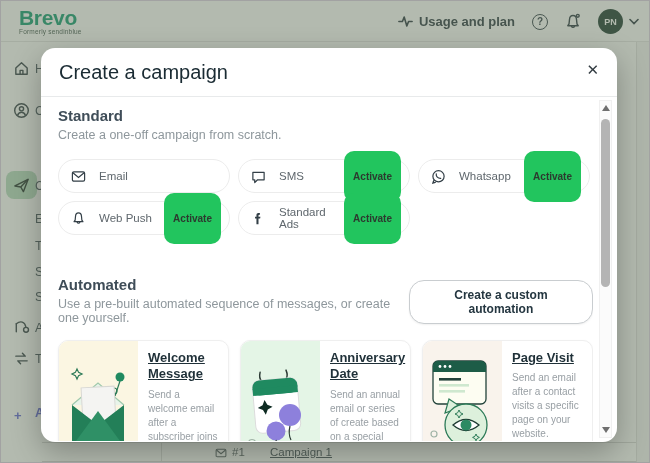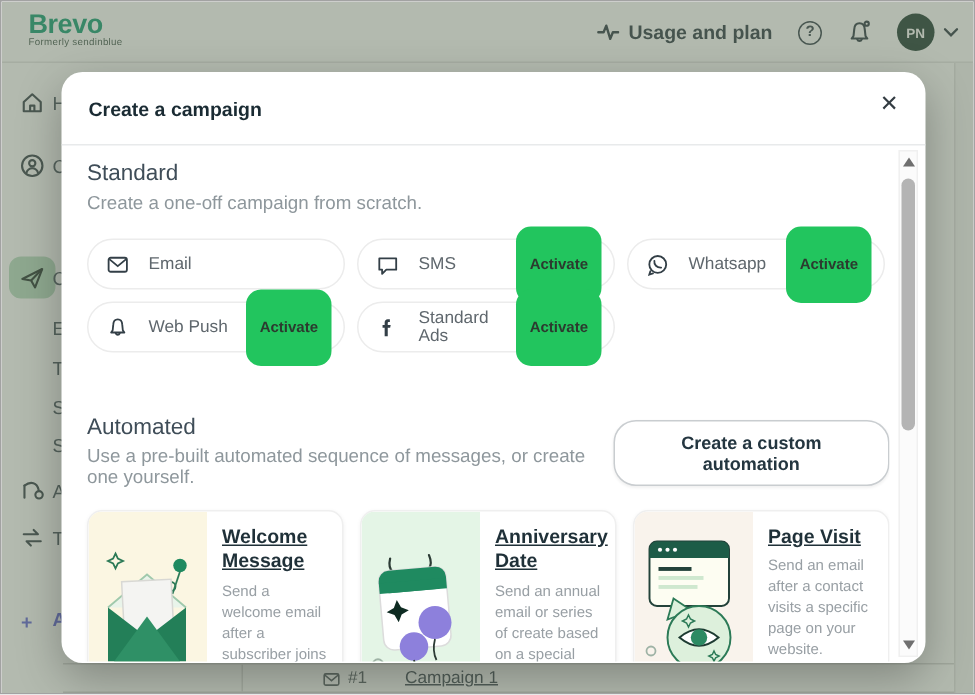--- a/index.html
+++ b/index.html
@@ -10,21 +10,21 @@
     border:1px solid #a2a2a2; overflow:hidden; background:#fff;
   }
 
   
   .app { position:absolute; inset:0; z-index:1; }
   .topbar {
     position:absolute; left:0; top:0; right:0; height:41px;
     background:#fff; border-bottom:1px solid #e4e4e4;
   }
   .logo-block { position:absolute; left:18px; top:5px; }
-  .logo { font-size:18px; font-weight:bold; color:#0b996e; letter-spacing:-0.3px; }
+  .logo { font-size:21px; font-weight:bold; color:#0b996e; letter-spacing:-0.3px; }
   .logo-sub { font-size:6.5px; color:#3e544a; letter-spacing:0.2px; margin-top:-2px; }
   .topbar-right {
     position:absolute; right:10px; top:0; height:41px;
     display:flex; align-items:center; gap:17px;
   }
   .usage { display:flex; align-items:center; gap:6px; font-size:13px; font-weight:bold; color:#24323c; cursor:pointer; }
   .help-circle {
     width:16px; height:16px; border:1.5px solid #2c3a44; border-radius:50%;
     display:flex; align-items:center; justify-content:center;
     font-size:10px; font-weight:bold; color:#2c3a44; cursor:pointer;
@@ -66,28 +66,28 @@
   
   .modal {
     position:absolute; z-index:3; left:40px; top:47px; width:576px; height:394px;
     background:#fff; border-radius:14px; overflow:hidden;
     box-shadow:0 10px 30px rgba(0,0,0,0.28);
   }
   .modal-header {
     position:relative; height:49px; border-bottom:1px solid #e8eaeb;
     display:flex; align-items:center; padding:0 20px 0 18px;
   }
-  .modal-title { font-size:13px; font-weight:bold; color:#1a2b33; }
+  .modal-title { font-size:20px; font-weight:normal; color:#1a2b33; }
   .modal-close {
     position:absolute; right:18px; top:14px; font-size:15px; color:#333c42;
     cursor:pointer; line-height:1;
   }
   .modal-body { position:relative; height:344px; padding:10px 0 0 17px; width:552px; overflow:hidden; }
 
-  .section-heading { font-size:15px; font-weight:400; color:#3f4d58; }
+  .section-heading { font-size:15px; font-weight:700; color:#3f4d58; }
   .section-desc { font-size:12.5px; color:#8e979c; margin-top:4px; }
 
   .channel-grid { display:flex; flex-wrap:wrap; gap:8px; width:535px; margin-top:17px; }
   .channel-card {
     width:172px; height:34px; border:1px solid #ececec; border-radius:17px;
     display:flex; align-items:center; padding:0 8px 0 12px; background:#fff; cursor:pointer;
   }
   .ch-icon { width:15px; height:15px; color:#333f47; flex:none; margin-right:13px; }
   .ch-label { font-size:11.5px; color:#5f676d; }
   .badge {

